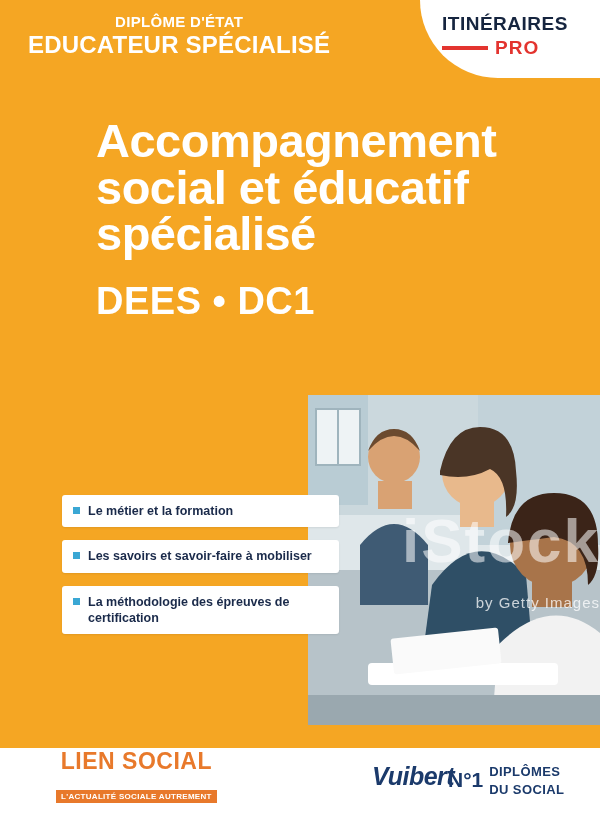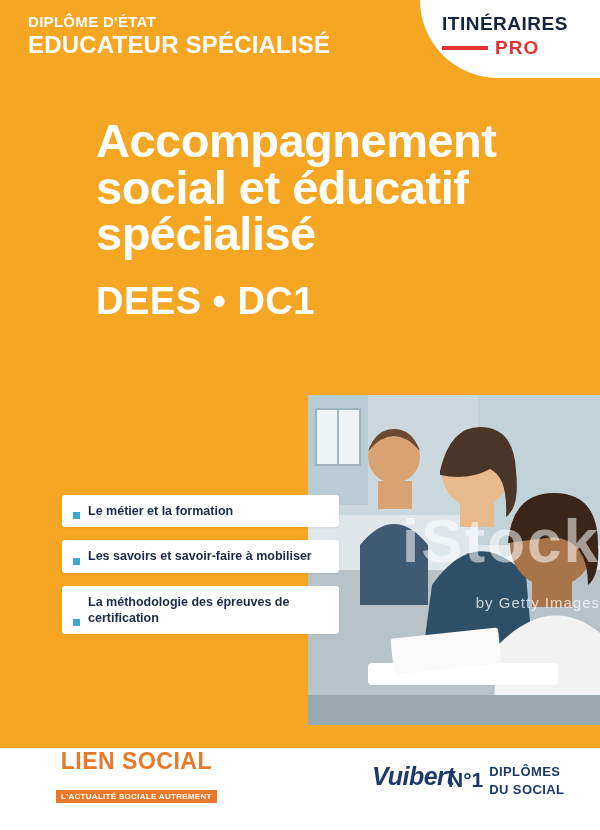--- a/index.html
+++ b/index.html
@@ -22,20 +22,21 @@
     position: absolute;
     left: 28px;
     top: 14px;
     color: #ffffff;
     line-height: 1.05;
   }
   .diplome {
     font-size: 15px;
     font-weight: bold;
     letter-spacing: 0.3px;
+    text-align: center;
   }
   .educateur {
     font-size: 24px;
     font-weight: bold;
     letter-spacing: 0.2px;
     margin-top: 2px;
   }
   .itineraires-badge {
     position: absolute;
     right: 0;
@@ -137,21 +138,21 @@
     left: 62px;
     top: 495px;
     width: 277px;
   }
   .bullet-box {
     background: #ffffff;
     border-radius: 3px;
     margin-bottom: 13px;
     padding: 8px 22px 8px 11px;
     display: flex;
-    align-items: flex-end;
+    align-items: flex-start;
     box-shadow: 0 1px 2px rgba(0,0,0,0.08);
   }
   .bullet-square {
     width: 7px;
     height: 7px;
     background: #3aa7d4;
     margin-top: 4px;
     margin-right: 8px;
     flex: 0 0 auto;
   }

